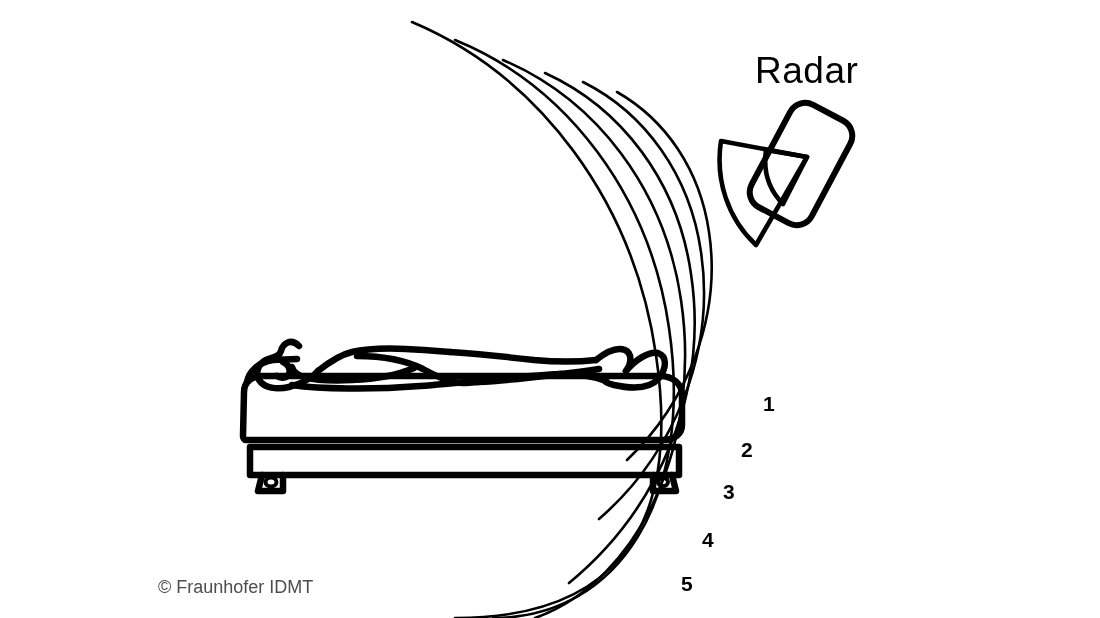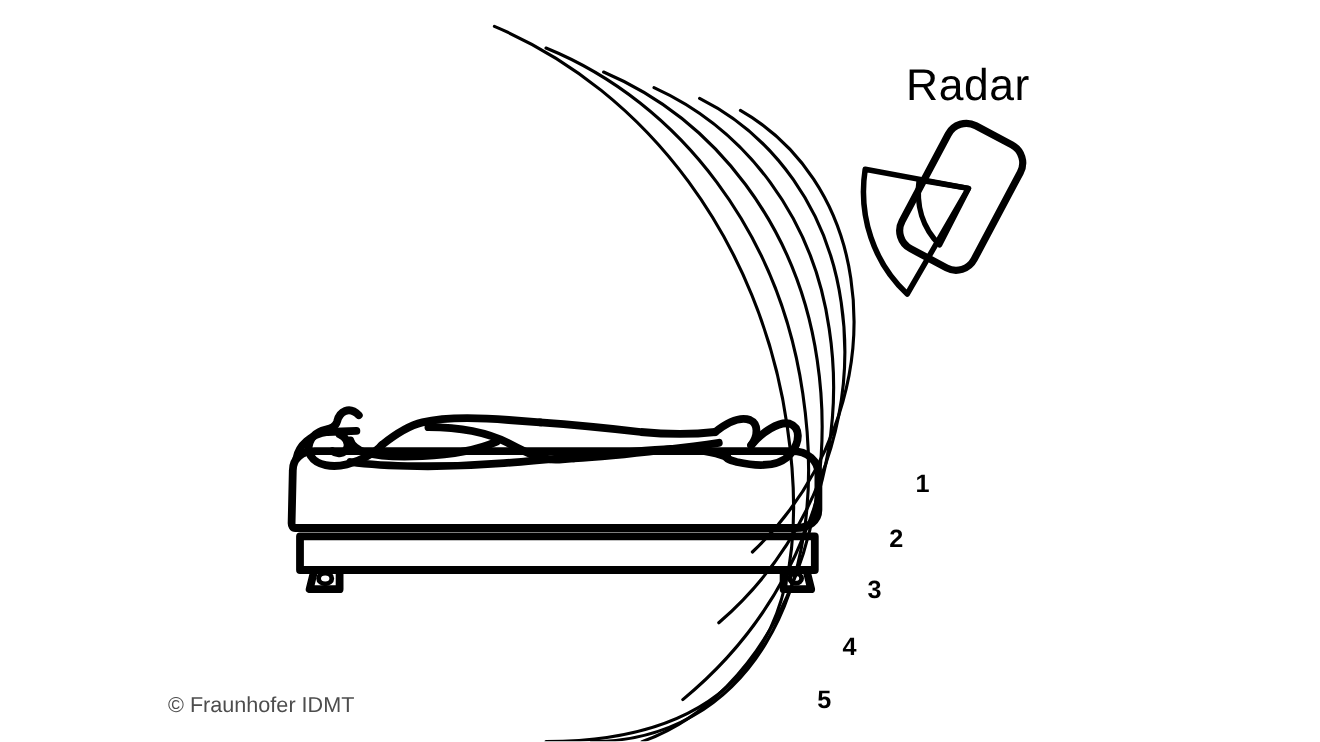--- a/index.html
+++ b/index.html
@@ -195,15 +195,15 @@
   <div class="label wave-num" style="left:763px; top:393px;">1</div>
 
   <div class="label wave-num" style="left:741px; top:439px;">2</div>
 
   <div class="label wave-num" style="left:723px; top:481px;">3</div>
 
   <div class="label wave-num" style="left:702px; top:529px;">4</div>
 
   <div class="label wave-num" style="left:681px; top:573px;">5</div>
 
-  <div class="label credit" style="left:140px; top:578px;">© Fraunhofer IDMT</div>
+  <div class="label credit" style="left:158px; top:578px;">© Fraunhofer IDMT</div>
 
 </div>
 
 </body></html>

